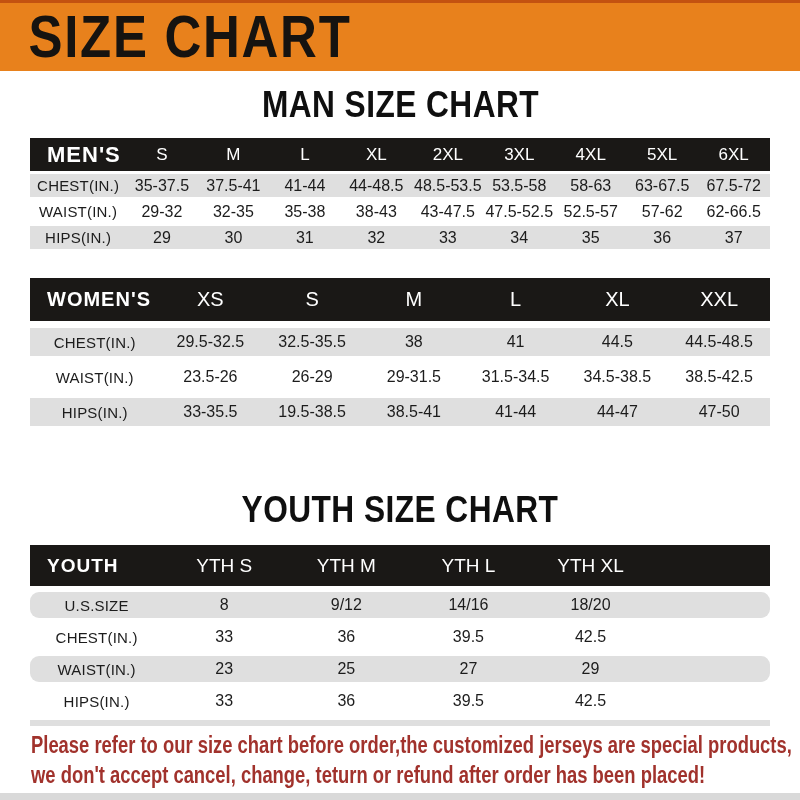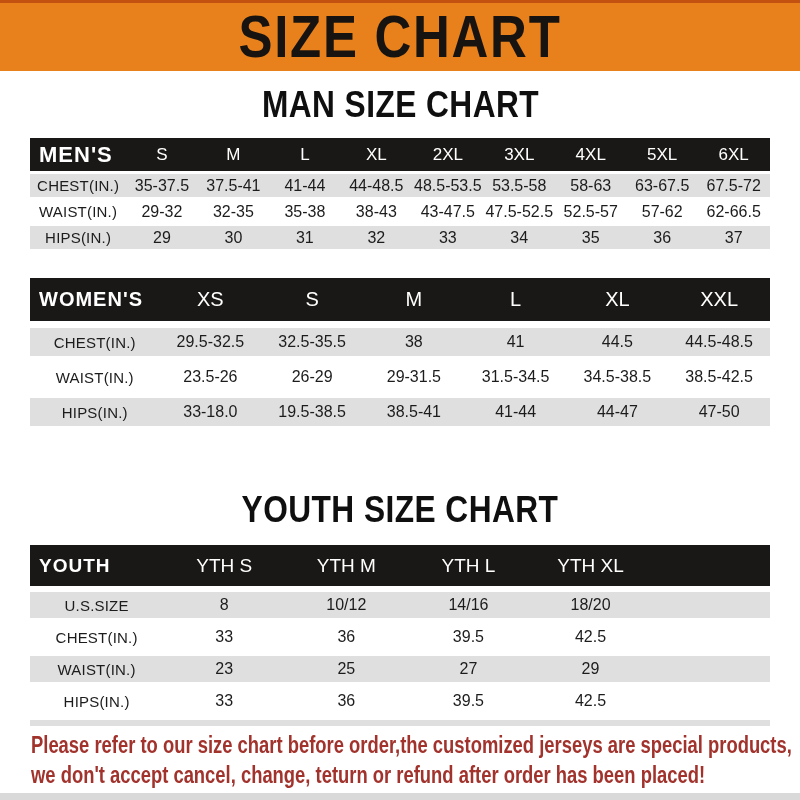--- a/index.html
+++ b/index.html
@@ -16,21 +16,21 @@
   
   .banner {
     position: absolute;
     top: 0; left: 0; right: 0;
     height: 71px;
     background: var(--banner-orange, #E8811C);
     border-top: 3px solid var(--banner-border, #C35210);
     box-sizing: border-box;
     display: flex;
     align-items: center;
-    justify-content: center;
+    justify-content: flex-start;
   }
   .banner-title {
     display: inline-block;
     font-size: 60px;
     font-weight: bold;
     line-height: 1;
     color: #161310;
     letter-spacing: 2px;
     transform: scaleX(0.85);
     white-space: nowrap;
@@ -64,21 +64,21 @@
   .sec-women .size-table { margin-top: 16px; }
   .sec-youth .size-table { margin-top: 14px; }
 
   .srow { display: flex; align-items: center; }
   .srow.head { background: var(--header-black, #1A1816); color: #ffffff; }
   .srow.striped { background: var(--row-gray, #DFDFDF); }
 
   .cell { text-align: center; box-sizing: border-box; }
   .cell.corner {
     text-align: left;
-    padding-left: 9px;
+    padding-left: 17px;
     font-weight: bold;
     font-size: 22px;
     letter-spacing: 1px;
     white-space: nowrap;
   }
   .cell.rlabel { font-size: 15px; letter-spacing: 0.2px; }
   .cell.val    { font-size: 16px; }
 
   
   .t-men .srow.head { height: 33px; }
@@ -90,21 +90,21 @@
   
   .t-women .srow.head { height: 43px; }
   .t-women .srow.body { height: 28px; margin-top: 7px; }
   .t-women .c-label { width: 17.5%; }
   .t-women .c-size  { width: 13.75%; }
   .t-women .head .c-size { font-size: 20px; }
   .t-women .cell.corner { font-size: 20px; }
 
   
   .t-youth .srow.head { height: 41px; }
-  .t-youth .srow.body { height: 26px; margin-top: 6px; }
+  .t-youth .srow.body { height: 26px; margin-top: 6px; border-radius: 9px; }
   .t-youth .c-label { width: 18%; }
   .t-youth .c-size  { width: 16.5%; }
   .t-youth .head .c-size { font-size: 19px; }
   .t-youth .cell.corner { font-size: 19px; }
   .t-youth::after {
     content: "";
     display: block;
     height: 6px;
     margin-top: 6px;
     background: var(--row-gray, #DFDFDF);
@@ -221,21 +221,21 @@
           <div class="cell c-label rlabel">WAIST(IN.)</div>
           <div class="cell c-size val">23.5-26</div>
           <div class="cell c-size val">26-29</div>
           <div class="cell c-size val">29-31.5</div>
           <div class="cell c-size val">31.5-34.5</div>
           <div class="cell c-size val">34.5-38.5</div>
           <div class="cell c-size val">38.5-42.5</div>
         </div>
         <div class="srow body striped">
           <div class="cell c-label rlabel">HIPS(IN.)</div>
-          <div class="cell c-size val">33-18.0</div>
+          <div class="cell c-size val">33-35.5</div>
           <div class="cell c-size val">19.5-38.5</div>
           <div class="cell c-size val">38.5-41</div>
           <div class="cell c-size val">41-44</div>
           <div class="cell c-size val">44-47</div>
           <div class="cell c-size val">47-50</div>
         </div>
       </div>
   </section>
 
   <section class="chart-section sec-youth">
@@ -244,21 +244,21 @@
         <div class="srow head">
           <div class="cell c-label corner">YOUTH</div>
           <div class="cell c-size">YTH S</div>
           <div class="cell c-size">YTH M</div>
           <div class="cell c-size">YTH L</div>
           <div class="cell c-size">YTH XL</div>
         </div>
         <div class="srow body striped">
           <div class="cell c-label rlabel">U.S.SIZE</div>
           <div class="cell c-size val">8</div>
-          <div class="cell c-size val">10/12</div>
+          <div class="cell c-size val">9/12</div>
           <div class="cell c-size val">14/16</div>
           <div class="cell c-size val">18/20</div>
         </div>
         <div class="srow body">
           <div class="cell c-label rlabel">CHEST(IN.)</div>
           <div class="cell c-size val">33</div>
           <div class="cell c-size val">36</div>
           <div class="cell c-size val">39.5</div>
           <div class="cell c-size val">42.5</div>
         </div>

